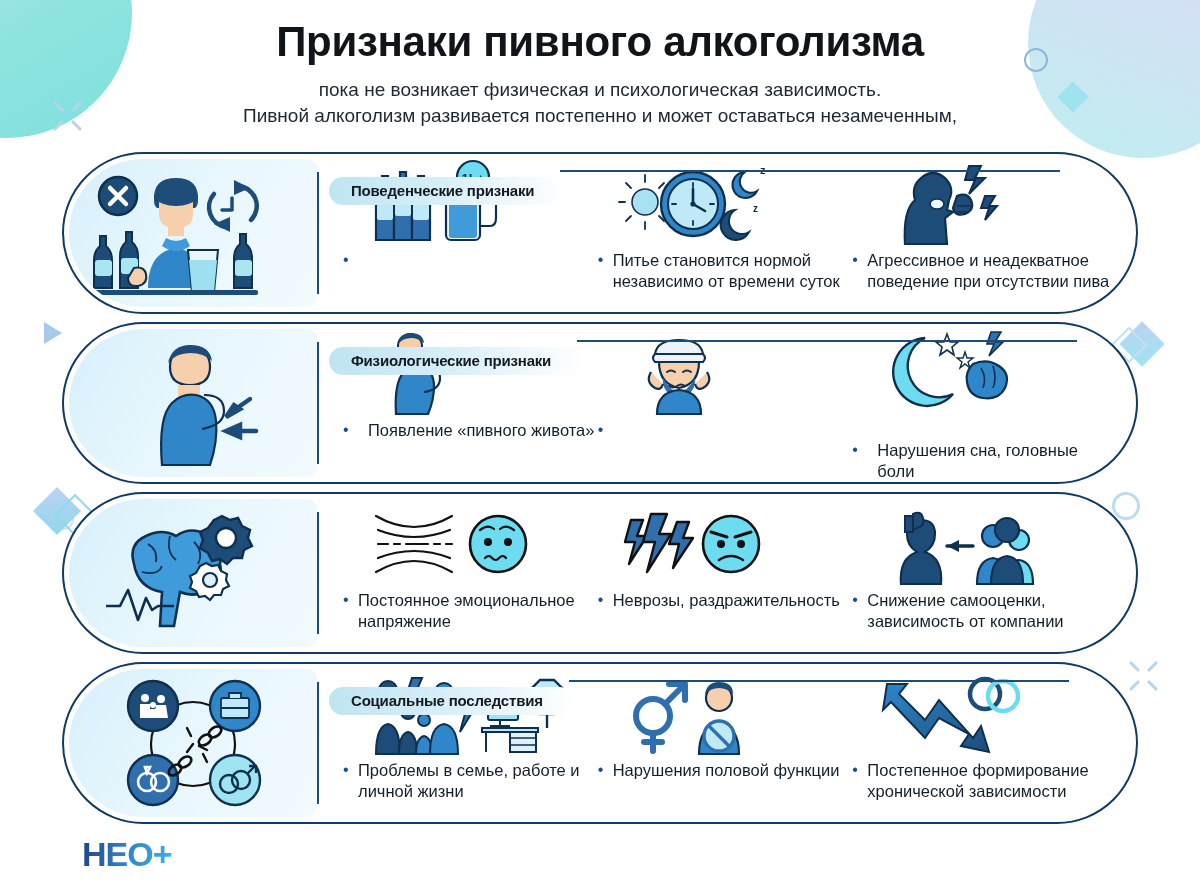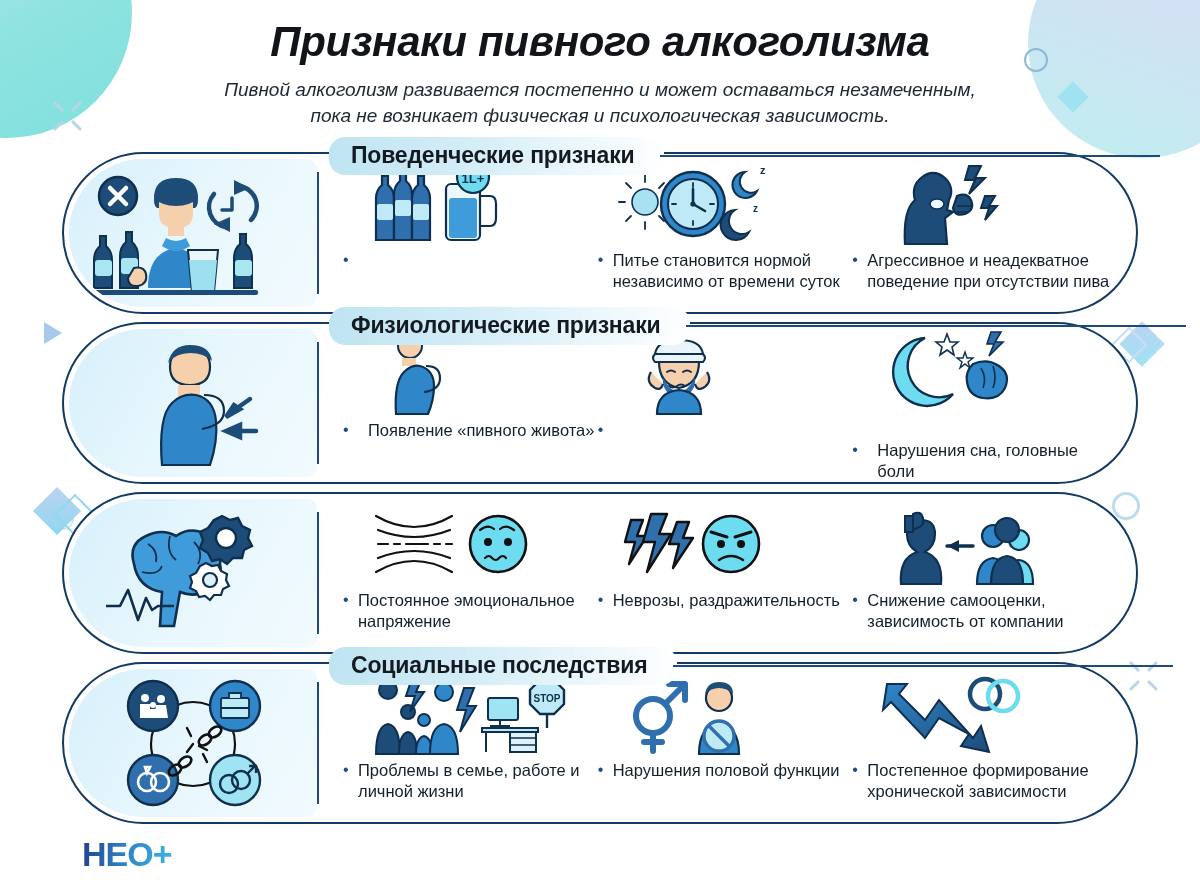--- a/index.html
+++ b/index.html
@@ -34,21 +34,21 @@
   .spark { width:34px; height:34px; }
   .spark span { position:absolute; width:13px; height:3px; background:#b8d4e8; border-radius:2px; }
   .spark .s1 { transform: rotate(45deg);  left:0px;  top:5px; }
   .spark .s2 { transform: rotate(-45deg); left:18px; top:5px; }
   .spark .s3 { transform: rotate(-45deg); left:0px;  top:24px; }
   .spark .s4 { transform: rotate(45deg);  left:18px; top:24px; }
   .sp-tl { left:52px; top:100px; }
   .sp-r  { right:38px; top:660px; }
 
   
-  .header { position:absolute; left:0; top:18px; width:1200px; text-align:center;font-style:italic; }
+  .header { position:absolute; left:0; top:18px; width:1200px; text-align:center; }
   .title {
     font-size: 42px; font-weight: 800; color:#111418; letter-spacing:-0.3px;
     line-height: 1.12;
   }
   .subtitle {
     margin-top: 12px; font-size: 19px; color:#1d2833; line-height: 1.38;
     max-width: 840px; margin-left:auto; margin-right:auto; font-weight:400;
   }
 
   
@@ -81,22 +81,23 @@
   .item-text .bullet { color:#1a4f86; font-size:16px; position:absolute; left:-11px; top:6px; }
   .it-pad { padding-left: 14px; }
 
   
   .sec-head {
     position:absolute; left:265px; top:-17px; display:flex; align-items:center; z-index:5;
   }
   .sec-pill {
     background: linear-gradient(95deg,#bfe4f2 0%,#d6eef8 45%,#ffffff 100%);
     border-radius: 16px; padding: 5px 30px 6px 22px;
-    font-size: 23px; font-weight: 800; color:#131a21; white-space:nowrap;
+    font-size: 15px; font-weight: 800; color:#131a21; white-space:nowrap;
     letter-spacing:-0.2px;
+    margin-top:40px;
   }
   .sec-rule { width: 500px; height: 2.5px; background:#1d4c79; margin-left:-4px; }
 
   
   .logo { position:absolute; left:82px; bottom:22px; display:flex; align-items:center; }
   .logo-text {
     font-size: 34px; font-weight: 800; letter-spacing:-1px;
     background: linear-gradient(100deg,#1f3f8a 0%,#2f7fc4 45%,#39b7e8 100%);
     -webkit-background-clip: text; background-clip:text; color:transparent;
   }
@@ -127,22 +128,22 @@
   <div class="deco spark sp-r">
     <span class="s1"></span>
       <span class="s2"></span>
       <span class="s3"></span>
       <span class="s4"></span>
   </div>
 
   <div class="header">
     <div class="title">Признаки пивного алкоголизма</div>
     <div class="subtitle">
+      <div>пока не возникает физическая и психологическая зависимость.</div>
       <div>Пивной алкоголизм развивается постепенно и может оставаться незамеченным,</div>
-      <div>пока не возникает физическая и психологическая зависимость.</div>
     </div>
   </div>
 
   <div class="cards">
 
     <div class="card">
       <div class="sec-head">
         <div class="sec-pill">Поведенческие признаки</div>
         <div class="sec-rule"></div>
       </div>

